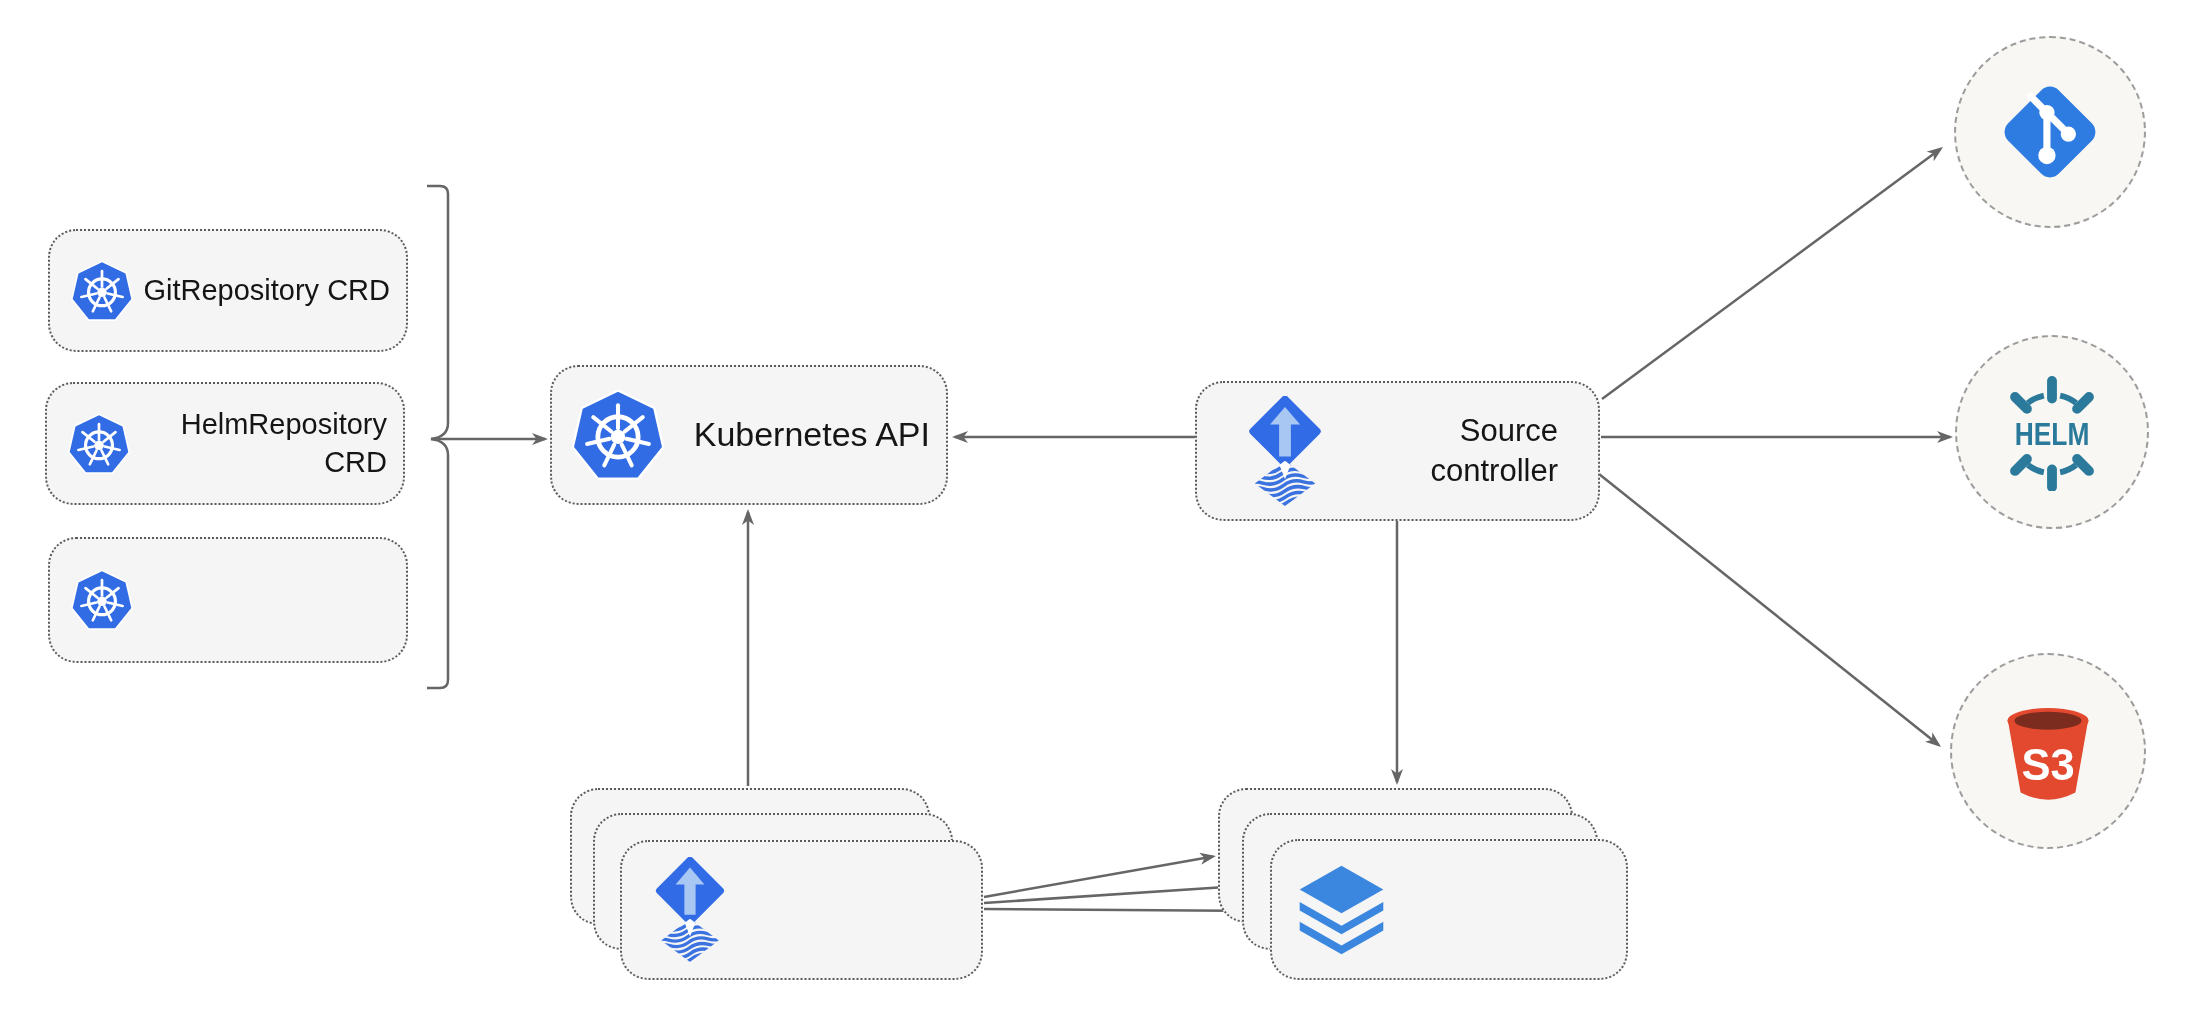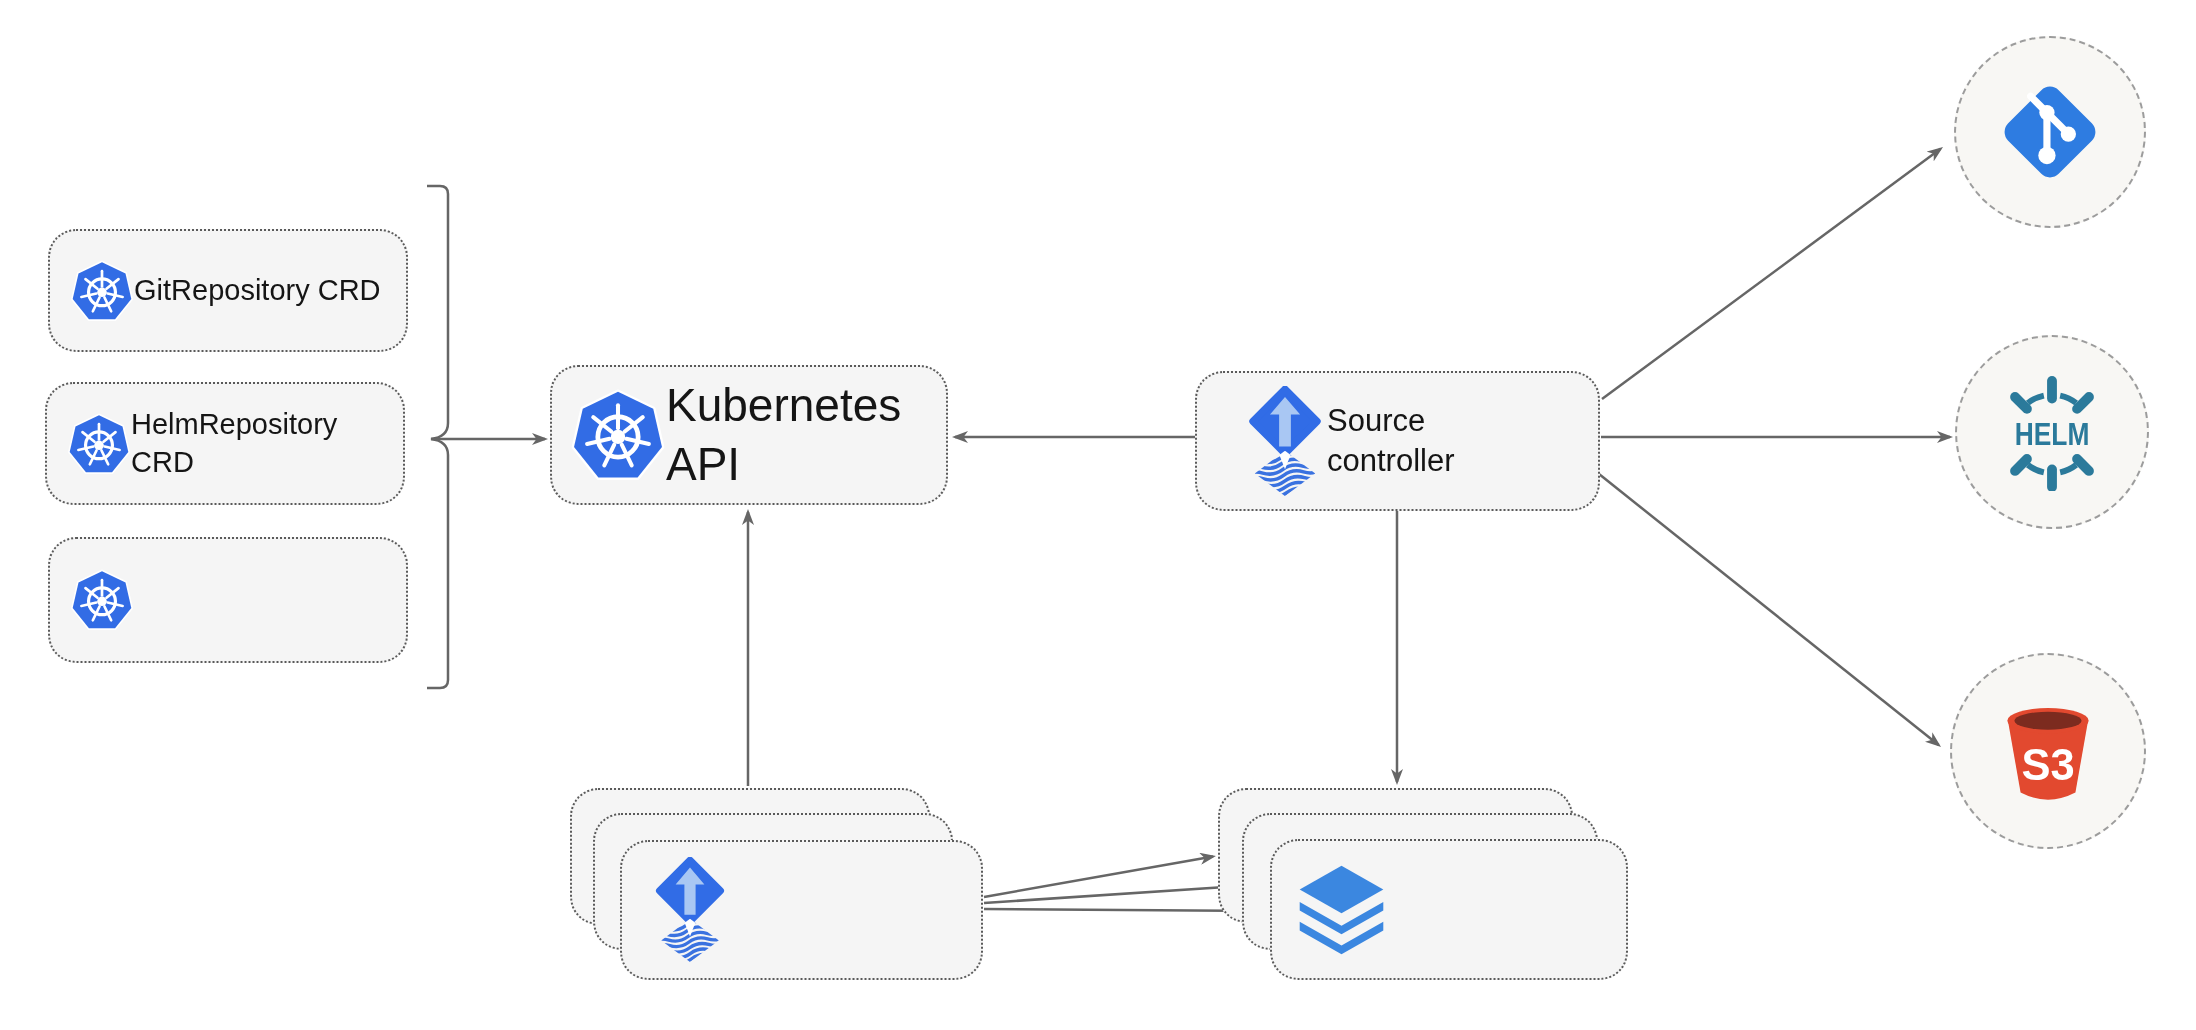--- a/index.html
+++ b/index.html
@@ -11,25 +11,25 @@
   .node{z-index:2;}
   .box{
     position:absolute;background:#f5f5f5;border:2.5px dotted #5a5a5a;
     border-radius:28px;display:flex;align-items:center;box-sizing:border-box;
   }
   .stack-layer{
     position:absolute;background:#f5f5f5;border:2.5px dotted #5a5a5a;
     border-radius:28px;box-sizing:border-box;z-index:2;
   }
   .label{
-    flex:1;text-align:left;color:#151515;line-height:1.28;
+    flex:1;text-align:right;color:#151515;line-height:1.28;
     padding-right:16px;
   }
   .crd-label{font-size:29px;}
-  .api-label{font-size:46px;}
+  .api-label{font-size:34px;}
   .sc-label{font-size:31px;padding-right:40px;}
   .consumers-label{font-size:32px;padding-right:30px;}
   .artifacts-label{font-size:31px;padding-right:26px;}
   .icon{display:flex;align-items:center;justify-content:center;flex:0 0 auto;}
   .circle{
     position:absolute;background:#f8f7f4;border:2.5px dashed #9c9c9c;
     border-radius:50%;display:flex;align-items:center;justify-content:center;
     box-sizing:border-box;z-index:2;
   }
 </style>
@@ -171,21 +171,21 @@
 
   <div class="box node" style="left:550px;top:365px;width:398px;height:140px">
     <span class="icon" style="margin-left:18px">
       <svg width="96" height="96">
           <use href="#sym-k8s"></use>
         </svg>
     </span>
     <span class="label api-label">Kubernetes API</span>
   </div>
 
-  <div class="box node" style="left:1195px;top:371px;width:405px;height:140px">
+  <div class="box node" style="left:1195px;top:381px;width:405px;height:140px">
     <span class="icon" style="margin-left:46px">
       <svg width="84" height="111">
           <use href="#sym-flux"></use>
         </svg>
     </span>
     <span class="label sc-label">Source controller</span>
   </div>
 
   <div class="stack-layer" style="left:570px;top:788px;width:360px;height:137px"></div>
   <div class="stack-layer" style="left:593px;top:813px;width:360px;height:137px"></div>

